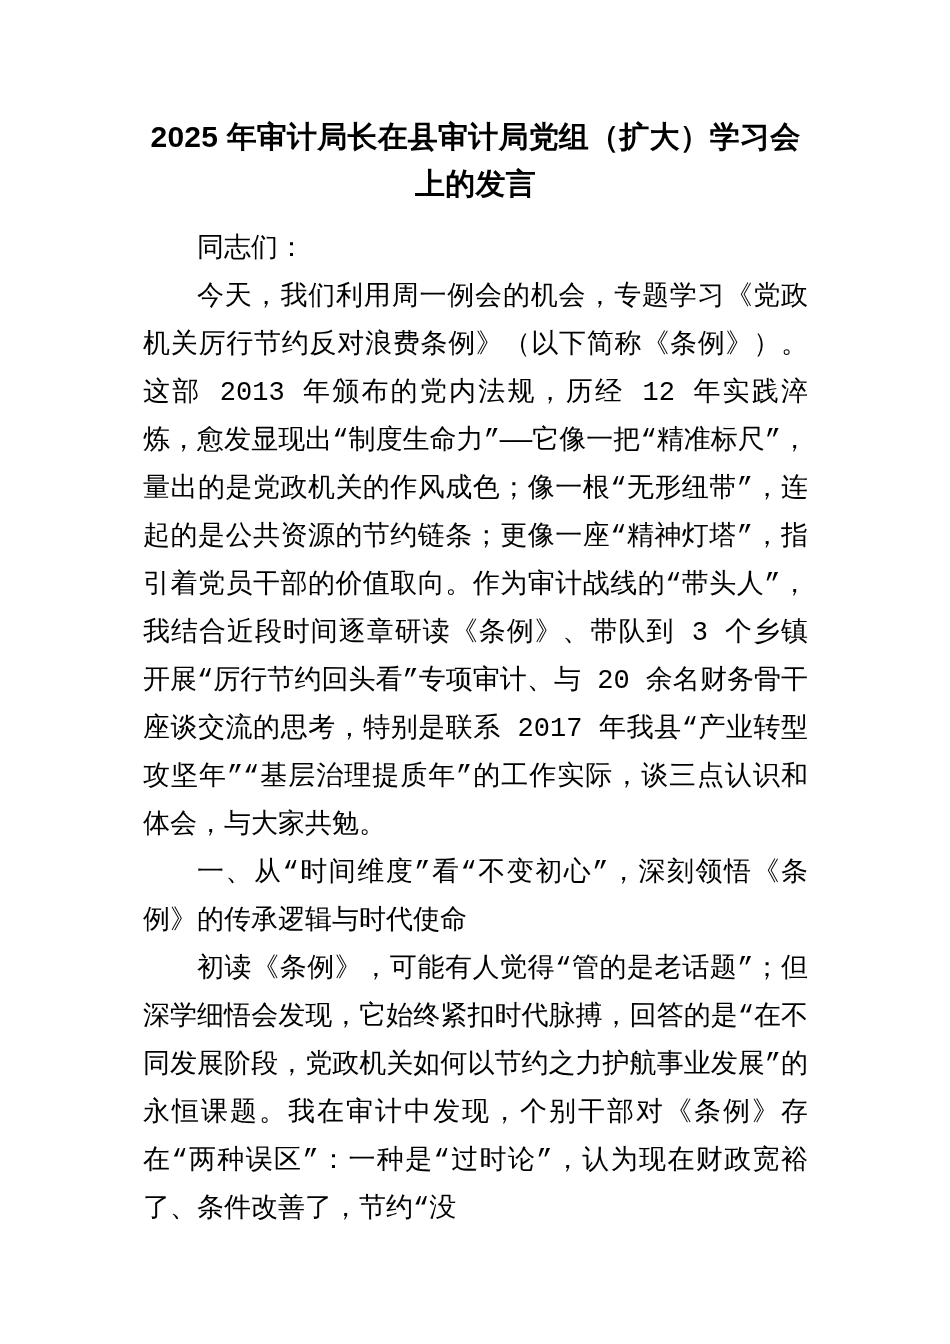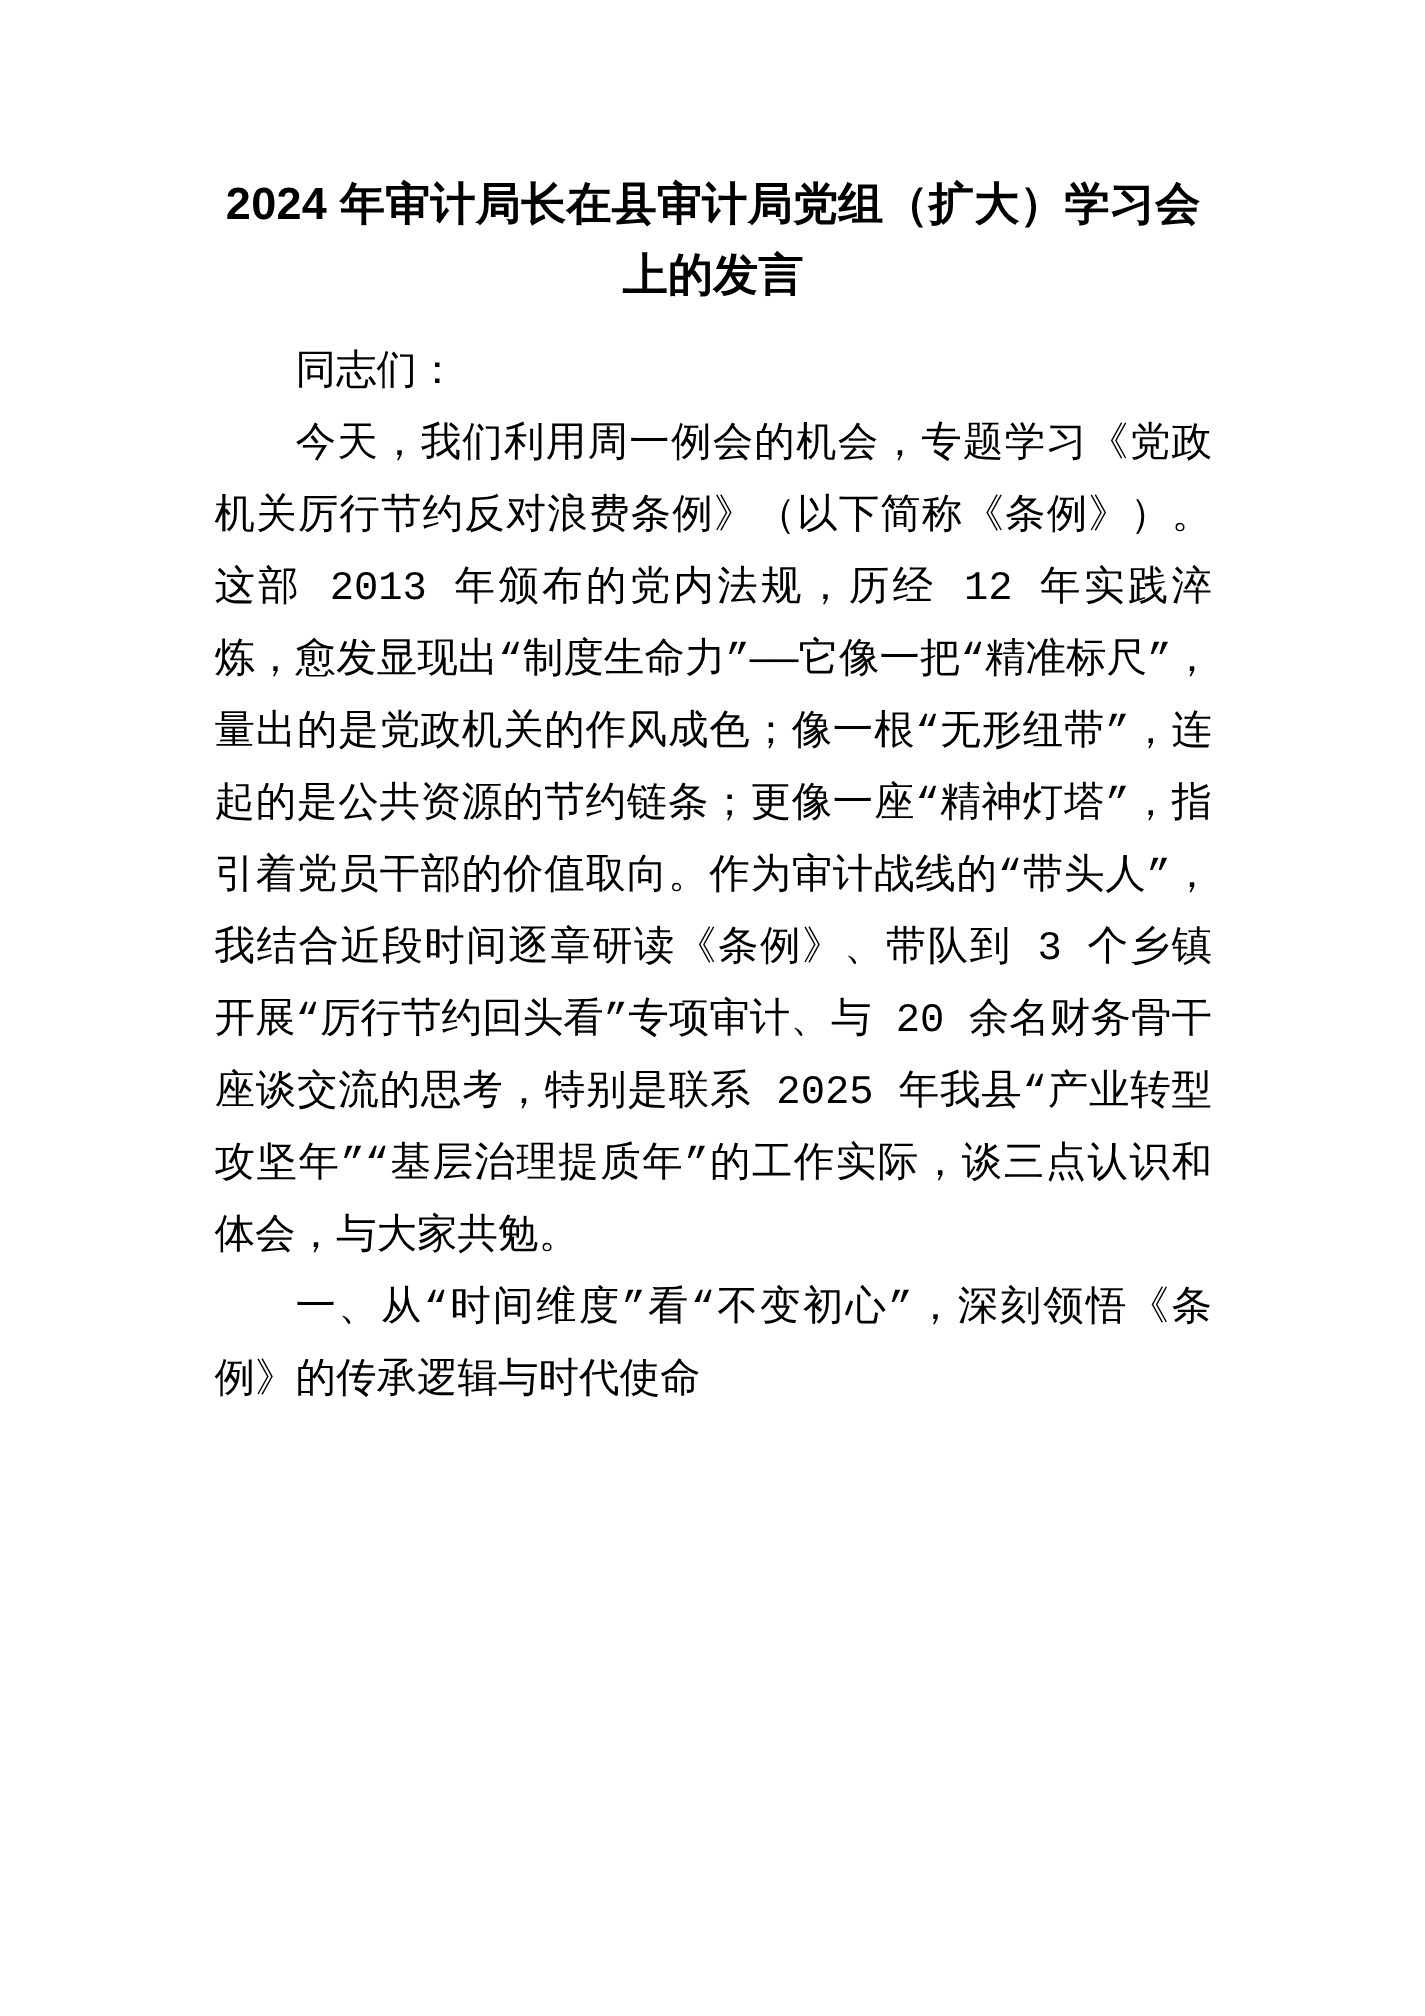--- a/index.html
+++ b/index.html
@@ -58,25 +58,26 @@
   .para.indent {
     text-indent: 2em;
   }
 </style>
 </head>
 <body>
 
 <div class="page">
   <div class="content">
 
-    <h1 class="doc-title">2024 年审计局长在县审计局党组（扩大）学习会上的发言</h1>
+    <h1 class="doc-title">2025 年审计局长在县审计局党组（扩大）学习会上的发言</h1>
 
     <div class="title-spacer"></div>
 
     <p class="para indent">同志们：</p>
 
-    <p class="para indent">今天，我们利用周一例会的机会，专题学习《党政机关厉行节约反对浪费条例》（以下简称《条例》）。这部 2013 年颁布的党内法规，历经 12 年实践淬炼，愈发显现出“制度生命力”——它像一把“精准标尺”，量出的是党政机关的作风成色；像一根“无形纽带”，连起的是公共资源的节约链条；更像一座“精神灯塔”，指引着党员干部的价值取向。作为审计战线的“带头人”，我结合近段时间逐章研读《条例》、带队到 3 个乡镇开展“厉行节约回头看”专项审计、与 20 余名财务骨干座谈交流的思考，特别是联系 2025 年我县“产业转型攻坚年”“基层治理提质年”的工作实际，谈三点认识和体会，与大家共勉。</p>
+    <p class="para indent">今天，我们利用周一例会的机会，专题学习《党政机关厉行节约反对浪费条例》（以下简称《条例》）。这部 2013 年颁布的党内法规，历经 12 年实践淬炼，愈发显现出“制度生命力”——它像一把“精准标尺”，量出的是党政机关的作风成色；像一根“无形纽带”，连起的是公共资源的节约链条；更像一座“精神灯塔”，指引着党员干部的价值取向。作为审计战线的“带头人”，我结合近段时间逐章研读《条例》、带队到 3 个乡镇开展“厉行节约回头看”专项审计、与 20 余名财务骨干座谈交流的思考，特别是联系 2017 年我县“产业转型攻坚年”“基层治理提质年”的工作实际，谈三点认识和体会，与大家共勉。</p>
 
     <p class="para indent">一、从“时间维度”看“不变初心”，深刻领悟《条例》的传承逻辑与时代使命</p>
 
+    <p class="para indent">初读《条例》，可能有人觉得“管的是老话题”；但深学细悟会发现，它始终紧扣时代脉搏，回答的是“在不同发展阶段，党政机关如何以节约之力护航事业发展”的永恒课题。我在审计中发现，个别干部对《条例》存在“两种误区”：一种是“过时论”，认为现在财政宽裕了、条件改善了，节约“没</p>
 
   </div>
 </div>
 
 </body></html>

